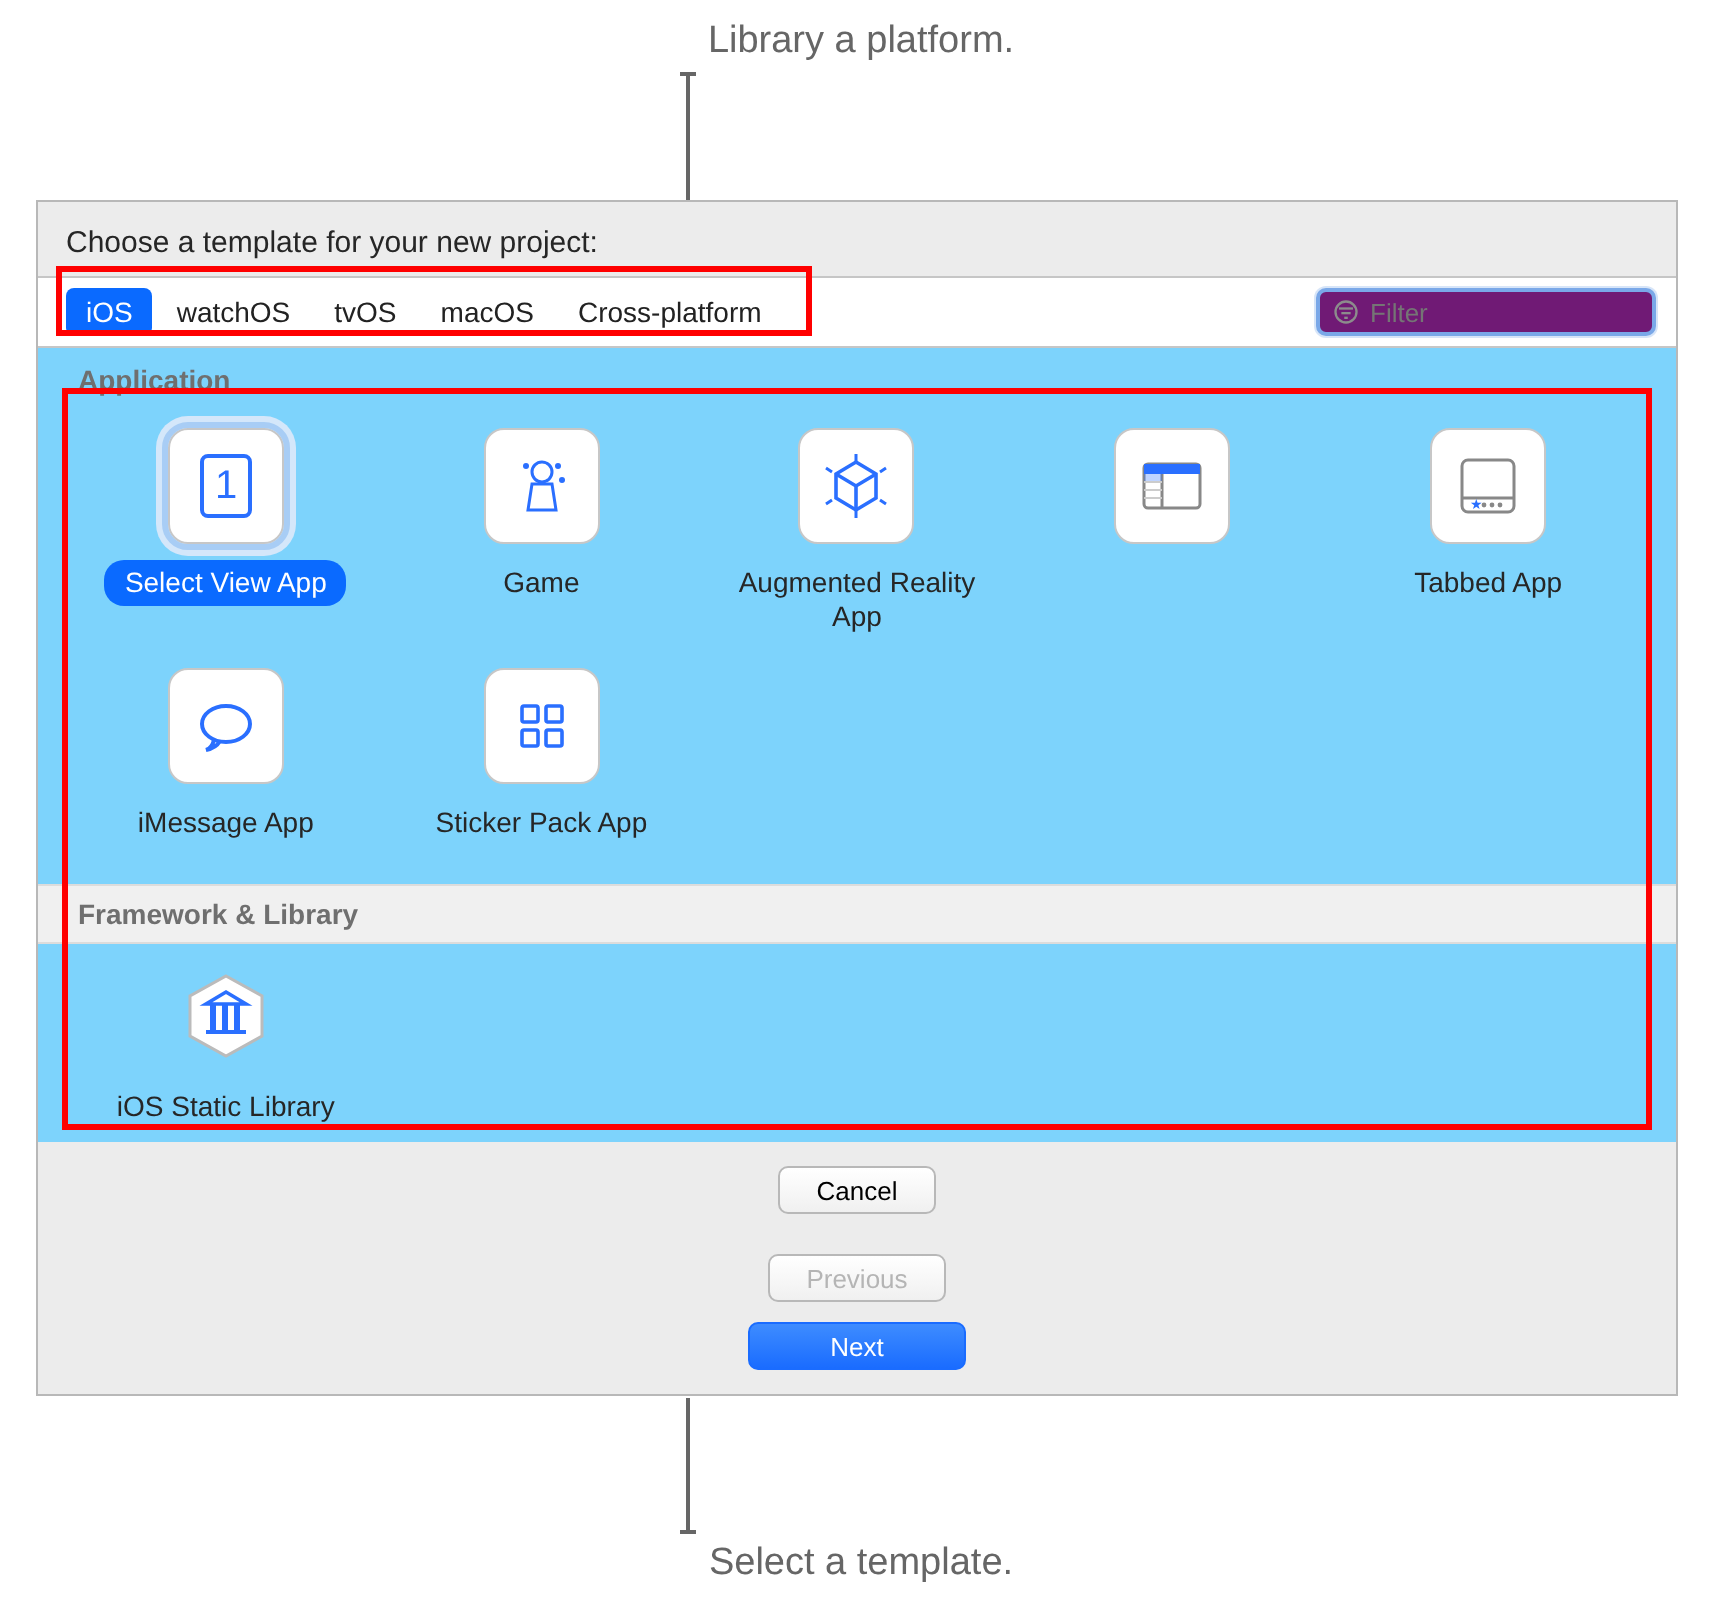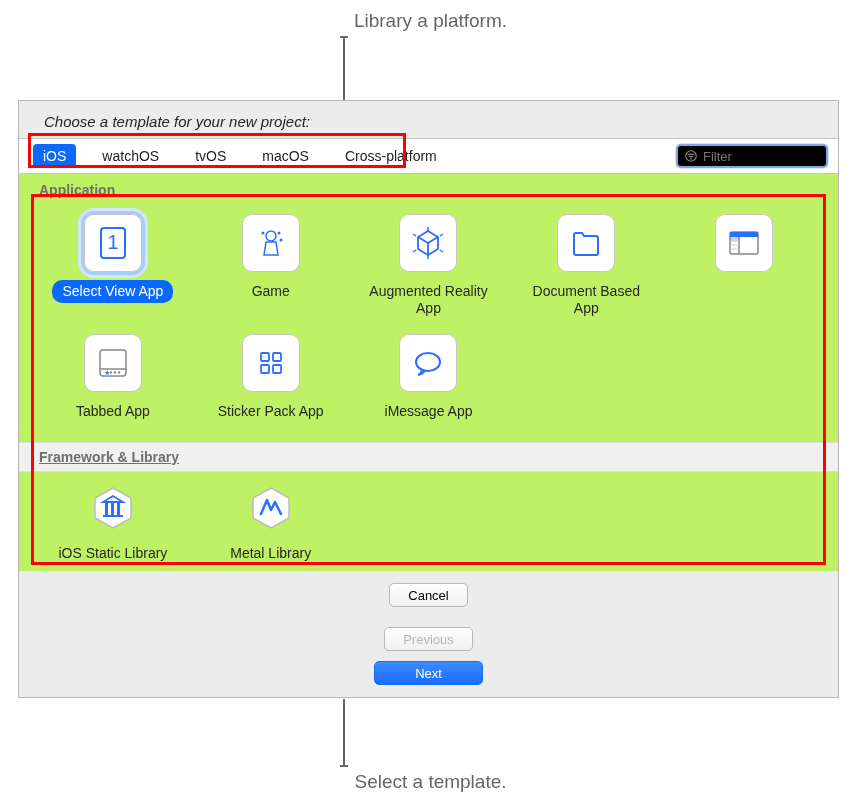--- a/index.html
+++ b/index.html
@@ -79,36 +79,35 @@
       width: 821px;
       height: 598px;
       border: 1px solid #b8b8b8;
       background: #ececec;
       display: flex;
       flex-direction: column;
     }
     .prompt {
       font-size: 15px;
       color: #262626;
-      padding: 12px 25px 8px;
-      font-style: italic;
+      padding: 12px 14px 8px;
     }
     .tab-row {
       display: flex;
       align-items: center;
       padding: 0 10px;
       height: 36px;
       background: #fff;
       border-top: 1px solid #c6c6c6;
       border-bottom: 1px solid #c6c6c6;
     }
     .tabs-highlight {
       display: flex;
       align-items: center;
-      gap: 16px;
+      gap: 2px;
       padding: 2px 4px;
     }
     .tab {
       font-size: 14px;
       padding: 4px 10px;
       border-radius: 4px;
       cursor: pointer;
       color: #222;
     }
     .tab.active {
@@ -121,45 +120,45 @@
       left: 9px;
       width: 378px;
       height: 35px;
       border: 3px solid #ff0000;
       pointer-events: none;
     }
     .filter-wrap {
       margin-left: auto;
       display: flex;
       align-items: center;
-      width: 152px;
+      width: 170px;
       border: 2px solid #7aa8e8;
       border-radius: 5px;
-      background: #000000;
+      background: #701a75;
       height: 24px;
       padding: 0 6px;
       box-shadow: 0 0 0 1px rgba(122,168,232,0.3);
     }
     .filter-icon {
       color: #8c8c8c;
       margin-right: 5px;
       font-size: 13px;
     }
     .filter-input {
       border: none;
       outline: none;
       font-size: 13px;
       color: #999;
       width: 100%;
       background: transparent;
     }
     .content {
       flex: 1;
       overflow: auto;
-      background: #bef264;
+      background: #7dd3fc;
       position: relative;
     }
     .red-box-content {
       position: absolute;
       top: 20px;
       left: 12px;
       right: 12px;
       bottom: 6px;
       border: 3px solid #ff0000;
       pointer-events: none;
@@ -318,28 +317,20 @@
         <div class="icon-tile">
           <svg width="36" height="36" viewBox="0 0 36 36" fill="none" stroke="#2a6fff" stroke-width="1.8">
               <path d="M18 6 L28 12 L28 24 L18 30 L8 24 L8 12 Z"></path>
               <path d="M8 12 L18 18 L28 12 M18 18 L18 30"></path>
               <path d="M18 2 L18 6 M30 11 L33 9 M30 25 L33 27 M18 30 L18 34 M6 25 L3 27 M6 11 L3 9" stroke-width="1.5"></path>
             </svg>
         </div>
         <span class="tpl-label">Augmented Reality App</span>
       </div>
 
-      <div class="template">
-        <div class="icon-tile">
-          <svg width="36" height="36" viewBox="0 0 36 36" fill="none" stroke="#2a6fff" stroke-width="2">
-              <path d="M6 11 L6 28 Q6 30 8 30 L28 30 Q30 30 30 28 L30 13 Q30 11 28 11 L16 11 L14 8 L8 8 Q6 8 6 10 Z"></path>
-            </svg>
-        </div>
-        <span class="tpl-label">Document Based App</span>
-      </div>
 
       <div class="template">
         <div class="icon-tile">
           <svg width="36" height="36" viewBox="0 0 36 36">
               <rect x="4" y="7" width="28" height="22" rx="2" fill="none" stroke="#888" stroke-width="1.5"></rect>
               <rect x="4" y="7" width="28" height="5" fill="#2a6fff"></rect>
               <line x1="13" y1="12" x2="13" y2="29" stroke="#888" stroke-width="1.5"></line>
               <rect x="4" y="12" width="9" height="4" fill="#2a6fff" opacity="0.3"></rect>
               <line x1="4" y1="16" x2="13" y2="16" stroke="#ccc"></line>
               <line x1="4" y1="20" x2="13" y2="20" stroke="#ccc"></line>
@@ -357,68 +348,59 @@
               <circle cx="16" cy="27.5" r="1.2" fill="#888"></circle>
               <circle cx="20" cy="27.5" r="1.2" fill="#888"></circle>
               <circle cx="24" cy="27.5" r="1.2" fill="#888"></circle>
             </svg>
         </div>
         <span class="tpl-label">Tabbed App</span>
       </div>
 
       <div class="template">
         <div class="icon-tile">
+          <svg width="36" height="36" viewBox="0 0 36 36" fill="none" stroke="#2a6fff" stroke-width="2">
+              <ellipse cx="18" cy="17" rx="12" ry="9"></ellipse>
+              <path d="M12 25 Q11 29 8 30 Q13 29 15 25.5"></path>
+            </svg>
+        </div>
+        <span class="tpl-label">iMessage App</span>
+      </div>
+
+      <div class="template">
+        <div class="icon-tile">
           <svg width="36" height="36" viewBox="0 0 36 36" fill="none" stroke="#2a6fff" stroke-width="1.8">
               <rect x="8" y="8" width="8" height="8" rx="1"></rect>
               <rect x="20" y="8" width="8" height="8" rx="1"></rect>
               <rect x="8" y="20" width="8" height="8" rx="1"></rect>
               <rect x="20" y="20" width="8" height="8" rx="1"></rect>
             </svg>
         </div>
         <span class="tpl-label">Sticker Pack App</span>
       </div>
-
-      <div class="template">
-        <div class="icon-tile">
-          <svg width="36" height="36" viewBox="0 0 36 36" fill="none" stroke="#2a6fff" stroke-width="2">
-              <ellipse cx="18" cy="17" rx="12" ry="9"></ellipse>
-              <path d="M12 25 Q11 29 8 30 Q13 29 15 25.5"></path>
-            </svg>
-        </div>
-        <span class="tpl-label">iMessage App</span>
-      </div>
     </div>
 
-    <div class="section-header" style="border-top:1px solid #dcdcdc;text-decoration:underline;">Framework &amp; Library</div>
+    <div class="section-header" style="border-top:1px solid #dcdcdc;">Framework &amp; Library</div>
     <div class="grid">
 
 
       <div class="template">
         <div class="hex-tile">
           <svg width="48" height="48" viewBox="0 0 48 48">
               <polygon points="24,4 42,14 42,34 24,44 6,34 6,14" fill="#fff" stroke="#bbb" stroke-width="1.5"></polygon>
               <line x1="14" y1="32" x2="34" y2="32" stroke="#2a6fff" stroke-width="2"></line>
               <rect x="16" y="18" width="3" height="14" fill="#2a6fff"></rect>
               <rect x="22" y="18" width="3" height="14" fill="#2a6fff"></rect>
               <rect x="28" y="18" width="3" height="14" fill="#2a6fff"></rect>
               <path d="M14 18 L34 18 L24 12 Z" fill="none" stroke="#2a6fff" stroke-width="1.8"></path>
             </svg>
         </div>
         <span class="tpl-label">iOS Static Library</span>
       </div>
 
-      <div class="template">
-        <div class="hex-tile">
-          <svg width="48" height="48" viewBox="0 0 48 48">
-              <polygon points="24,4 42,14 42,34 24,44 6,34 6,14" fill="#fff" stroke="#bbb" stroke-width="1.5"></polygon>
-              <path d="M14 30 L20 16 L24 26 L28 18 L34 30" fill="none" stroke="#2a6fff" stroke-width="2.5" stroke-linejoin="round" stroke-linecap="round"></path>
-            </svg>
-        </div>
-        <span class="tpl-label">Metal Library</span>
-      </div>
     </div>
 
     <div class="red-box-content"></div>
   </div>
 
   <div class="footer">
     <button class="btn">Cancel</button>
     <div class="footer-spacer"></div>
     <button class="btn disabled">Previous</button>
     <button class="btn primary">Next</button>

